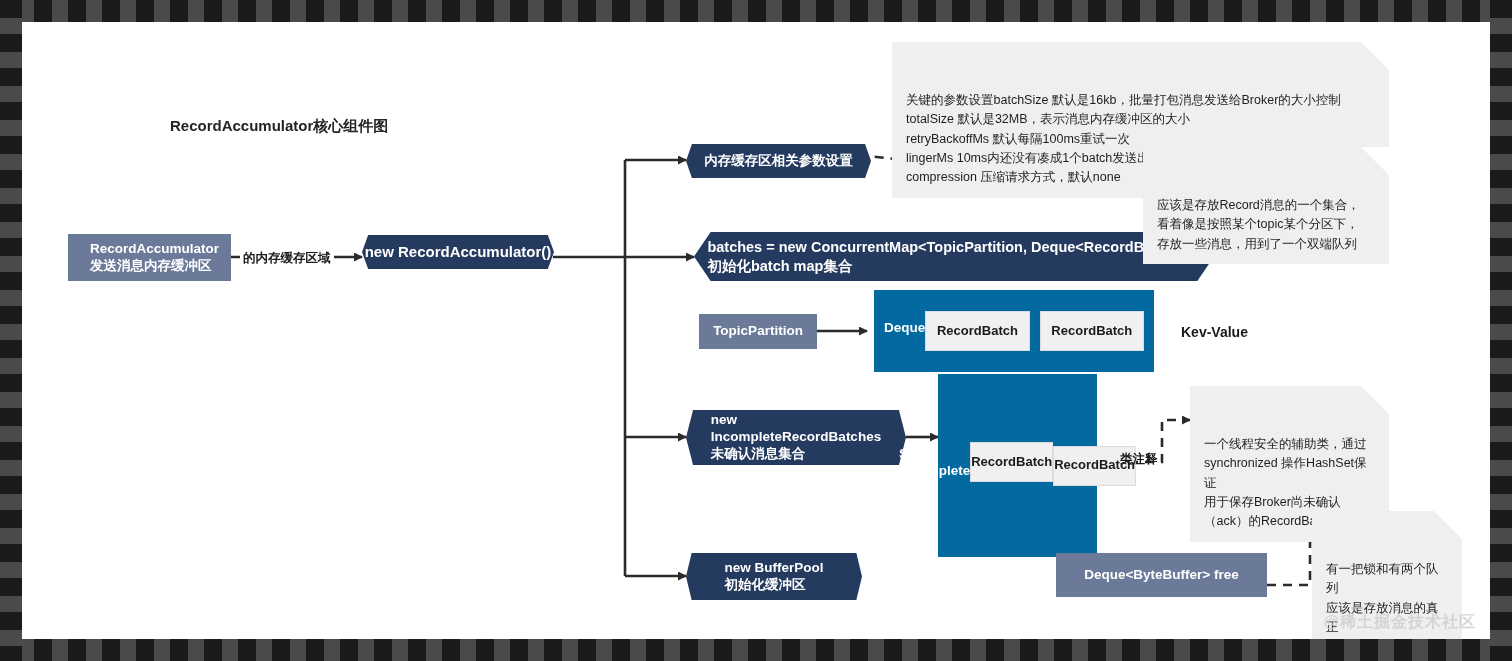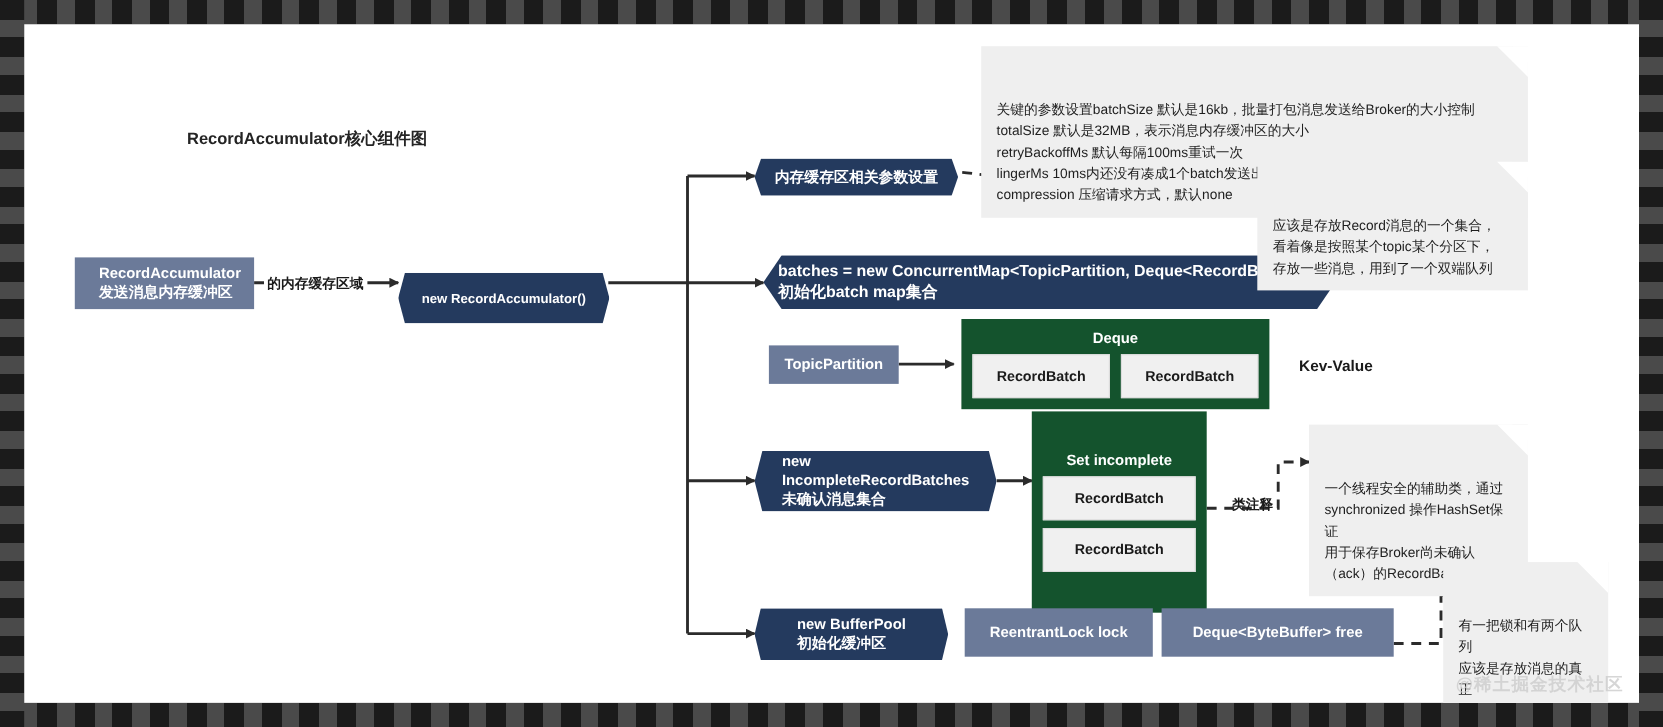--- a/index.html
+++ b/index.html
@@ -48,21 +48,21 @@
     text-align: left;
     color: #ffffff;
     font-weight: bold;
     line-height: 1.25;
   }
   .hex {
     background: #243a5e;
     clip-path: polygon(0% 50%, 3.2% 0%, 96.8% 0%, 100% 50%, 96.8% 100%, 3.2% 100%);
   }
   .rect-blue { background: #6b7a99; }
-  .rect-group { background: #14532d; flex-direction: column; }
+  .rect-group { background: #0369a1; flex-direction: row; }
   .chip {
     background: #f0f0f0;
     color: #1a1a1a;
     font-weight: bold;
     display: flex; align-items: center; justify-content: center;
     border: 1px solid #dcdcdc;
   }
   .note {
     position: absolute;
     background: #efefef;
@@ -151,21 +151,21 @@
       <path d="M1075,440 L1140,440 L1140,398 L1168,398" fill="none" stroke="#2b2b2b" stroke-width="2.6" stroke-dasharray="9 7" marker-end="url(#arrow)"></path>
 
       <path d="M1245,563 L1288,563 L1288,519 L1312,519" fill="none" stroke="#2b2b2b" stroke-width="2.6" stroke-dasharray="9 7" marker-end="url(#arrow)"></path>
     </svg>
 
     <div id="title" style="left:148px; top:95px;">RecordAccumulator核心组件图</div>
 
     <div class="node rect-blue" style="left:46px; top:212px; width:163px; height:47px; font-size:13.5px; white-space:pre-line;padding-left:10px;">RecordAccumulator
 发送消息内存缓冲区</div>
 
-    <div class="node hex" style="left:340px; top:226px; width:192px; height:46px; font-size:12px;">new RecordAccumulator()</div>
+    <div class="node hex" style="left:340px; top:213px; width:192px; height:34px; font-size:15px;">new RecordAccumulator()</div>
 
     <div class="node hex" style="left:664px; top:122px; width:185px; height:34px; font-size:13.5px;">内存缓存区相关参数设置</div>
 
     <div class="node hex" style="left:672px; top:210px; width:520px; height:49px; font-size:14.5px; white-space:pre-line;">batches = new ConcurrentMap&lt;TopicPartition, Deque&lt;RecordBatch&gt;&gt;()
 初始化batch map集合</div>
 
     <div class="node rect-blue" style="left:677px; top:292px; width:118px; height:35px; font-size:13.5px;">TopicPartition</div>
 
     <div class="node rect-group" style="left:852px; top:268px; width:280px; height:82px; padding:6px 10px;">
       <div class="group-title" style="font-size:13.5px; margin-bottom:5px;">Deque</div>
@@ -185,21 +185,20 @@
       <div class="group-title" style="font-size:13.5px; margin-bottom:6px;">Set incomplete</div>
       <div class="chip" style="width:100%; height:40px; font-size:13px; margin-bottom:7px;">RecordBatch</div>
       <div class="chip" style="width:100%; height:40px; font-size:13px;">RecordBatch</div>
     </div>
 
     <div class="plain-label" style="left:1098px; top:429px; font-size:12.5px;">类注释</div>
 
     <div class="node hex" style="left:664px; top:531px; width:176px; height:47px; font-size:13.5px; white-space:pre-line;">new BufferPool
 初始化缓冲区</div>
 
-    <div class="node rect-blue" style="left:855px; top:531px; width:171px; height:44px; font-size:13.5px;">ReentrantLock lock</div>
 
     <div class="node rect-blue" style="left:1034px; top:531px; width:211px; height:44px; font-size:13.5px;">Deque&lt;ByteBuffer&gt; free</div>
 
     <div class="plain-label" style="left:218px; top:228px; font-size:12.5px; background:#fff; padding:0 3px;">的内存缓存区域</div>
 
     <div class="note" style="left:870px; top:20px; width:497px; font-size:12.5px;">
       <span class="note-fold"></span>
       <span>关键的参数设置batchSize  默认是16kb，批量打包消息发送给Broker的大小控制
 totalSize 默认是32MB，表示消息内存缓冲区的大小
 retryBackoffMs  默认每隔100ms重试一次

